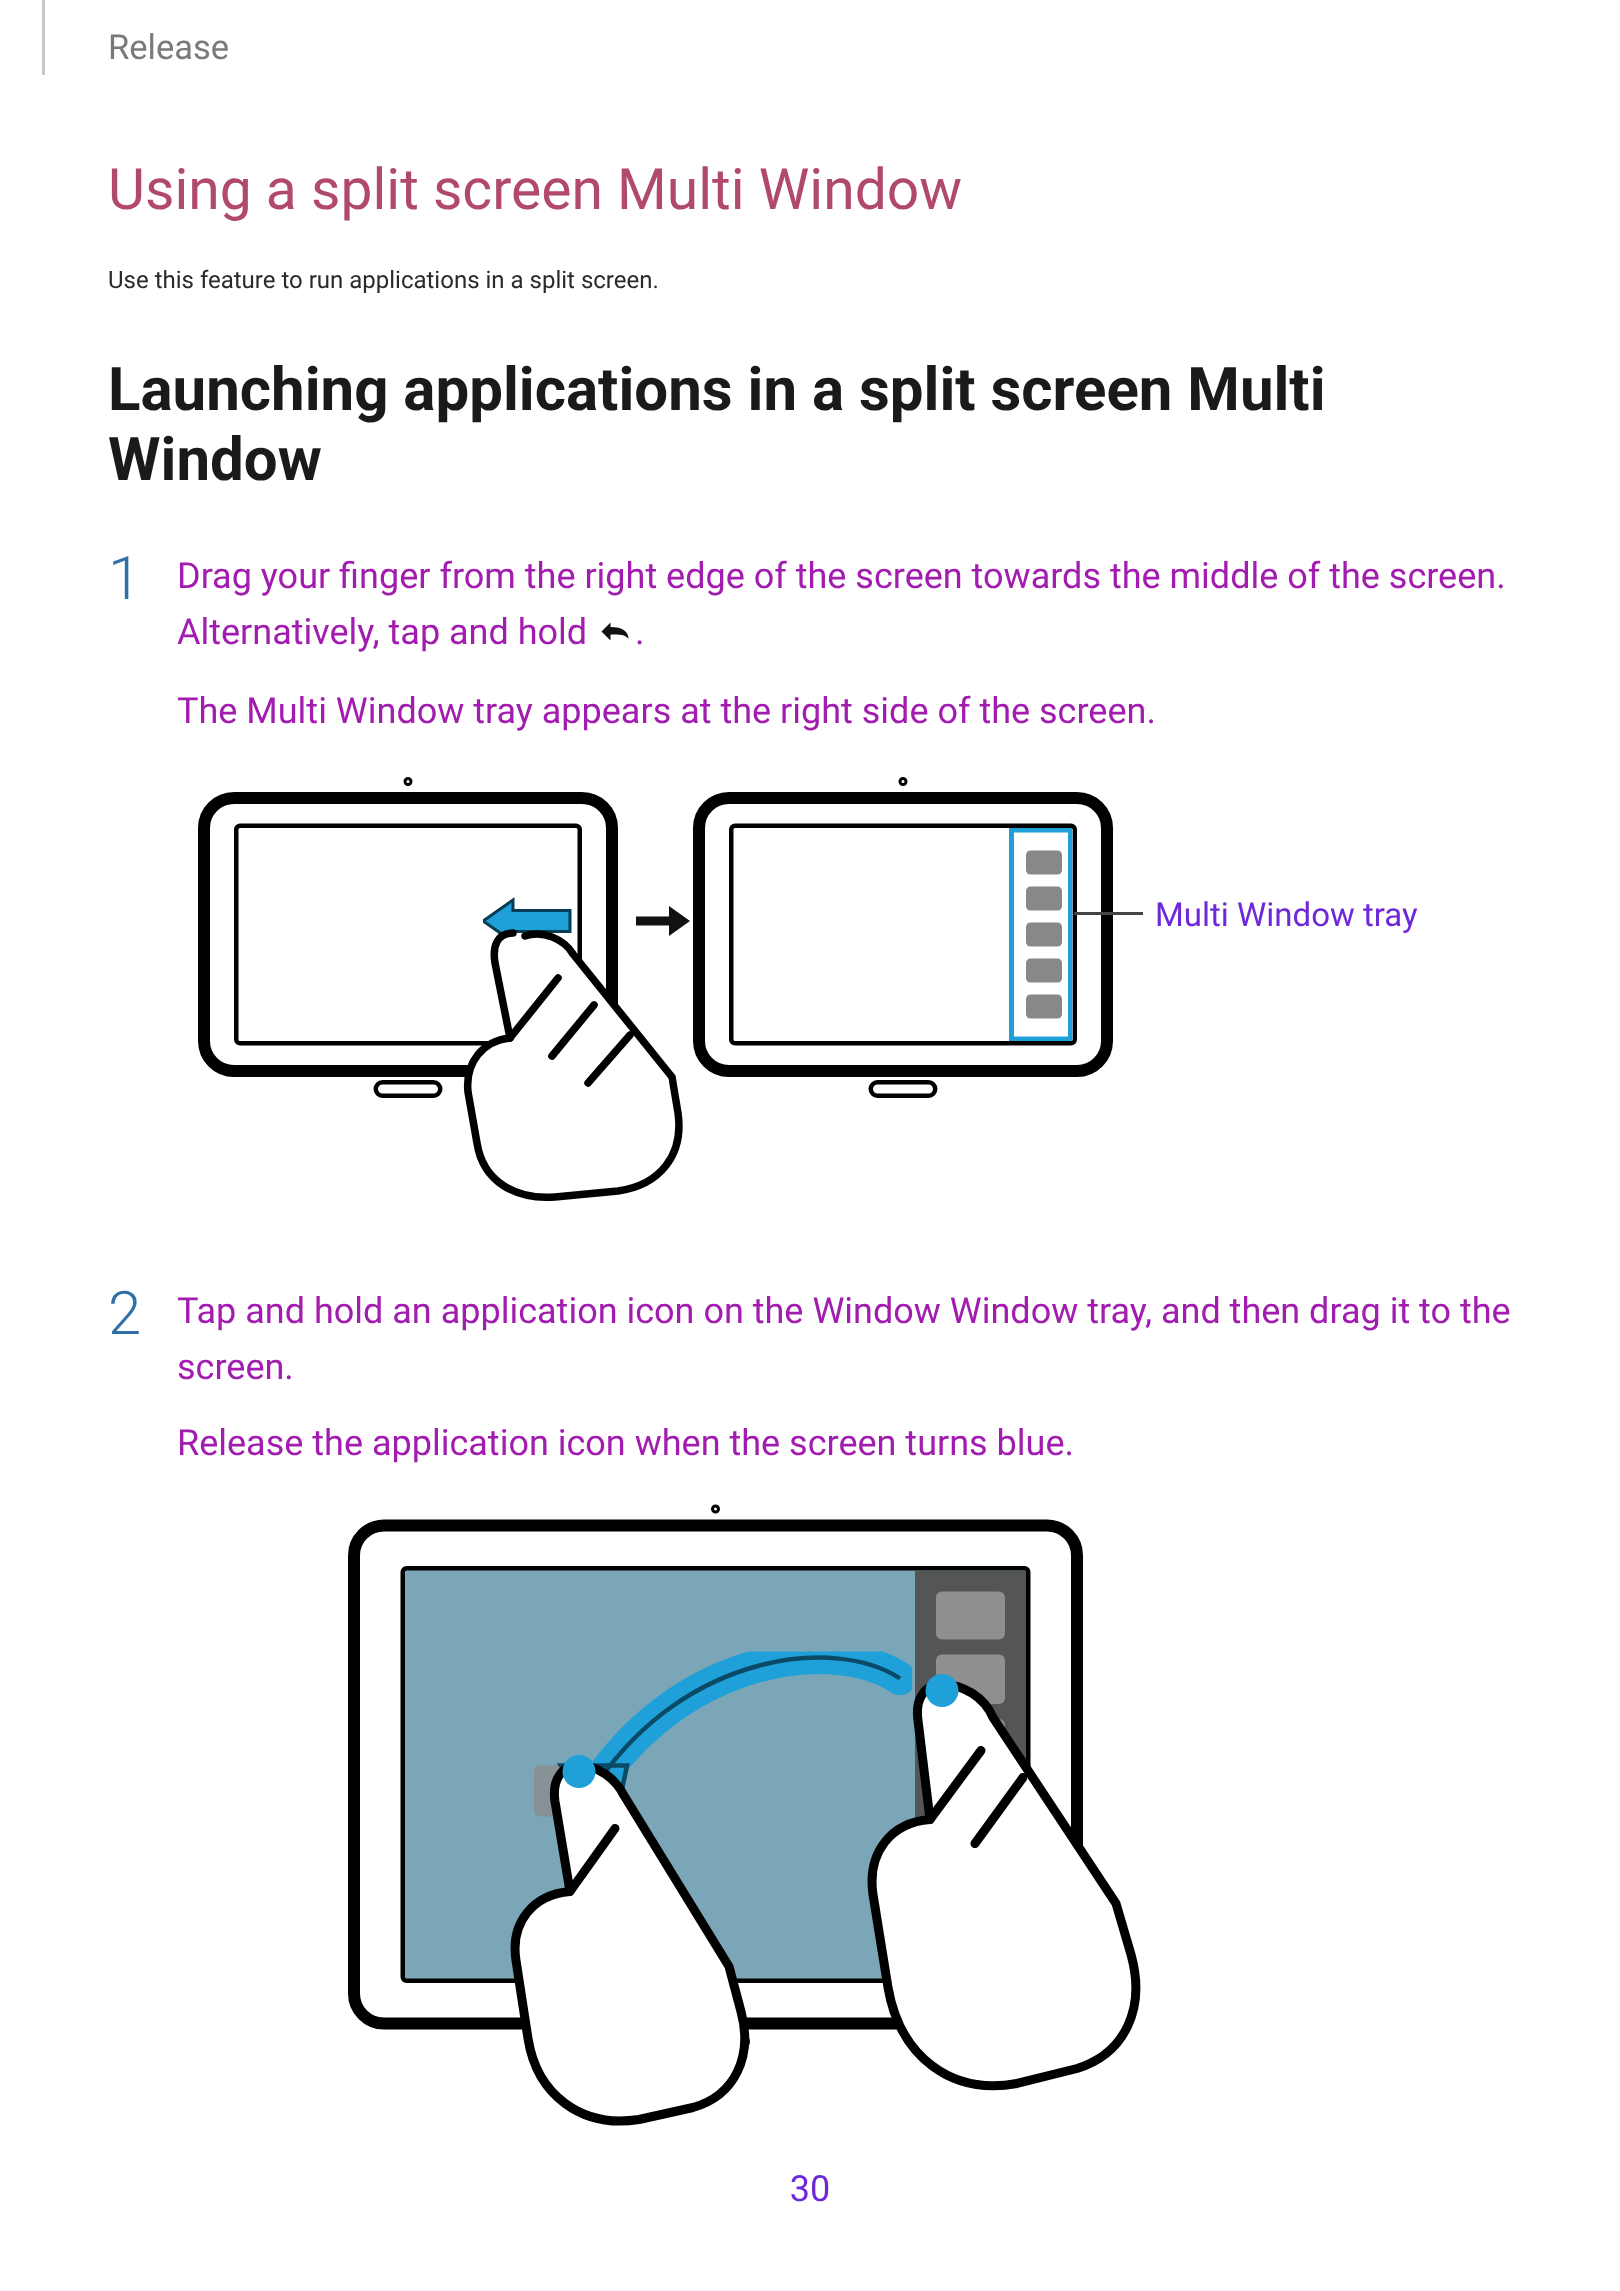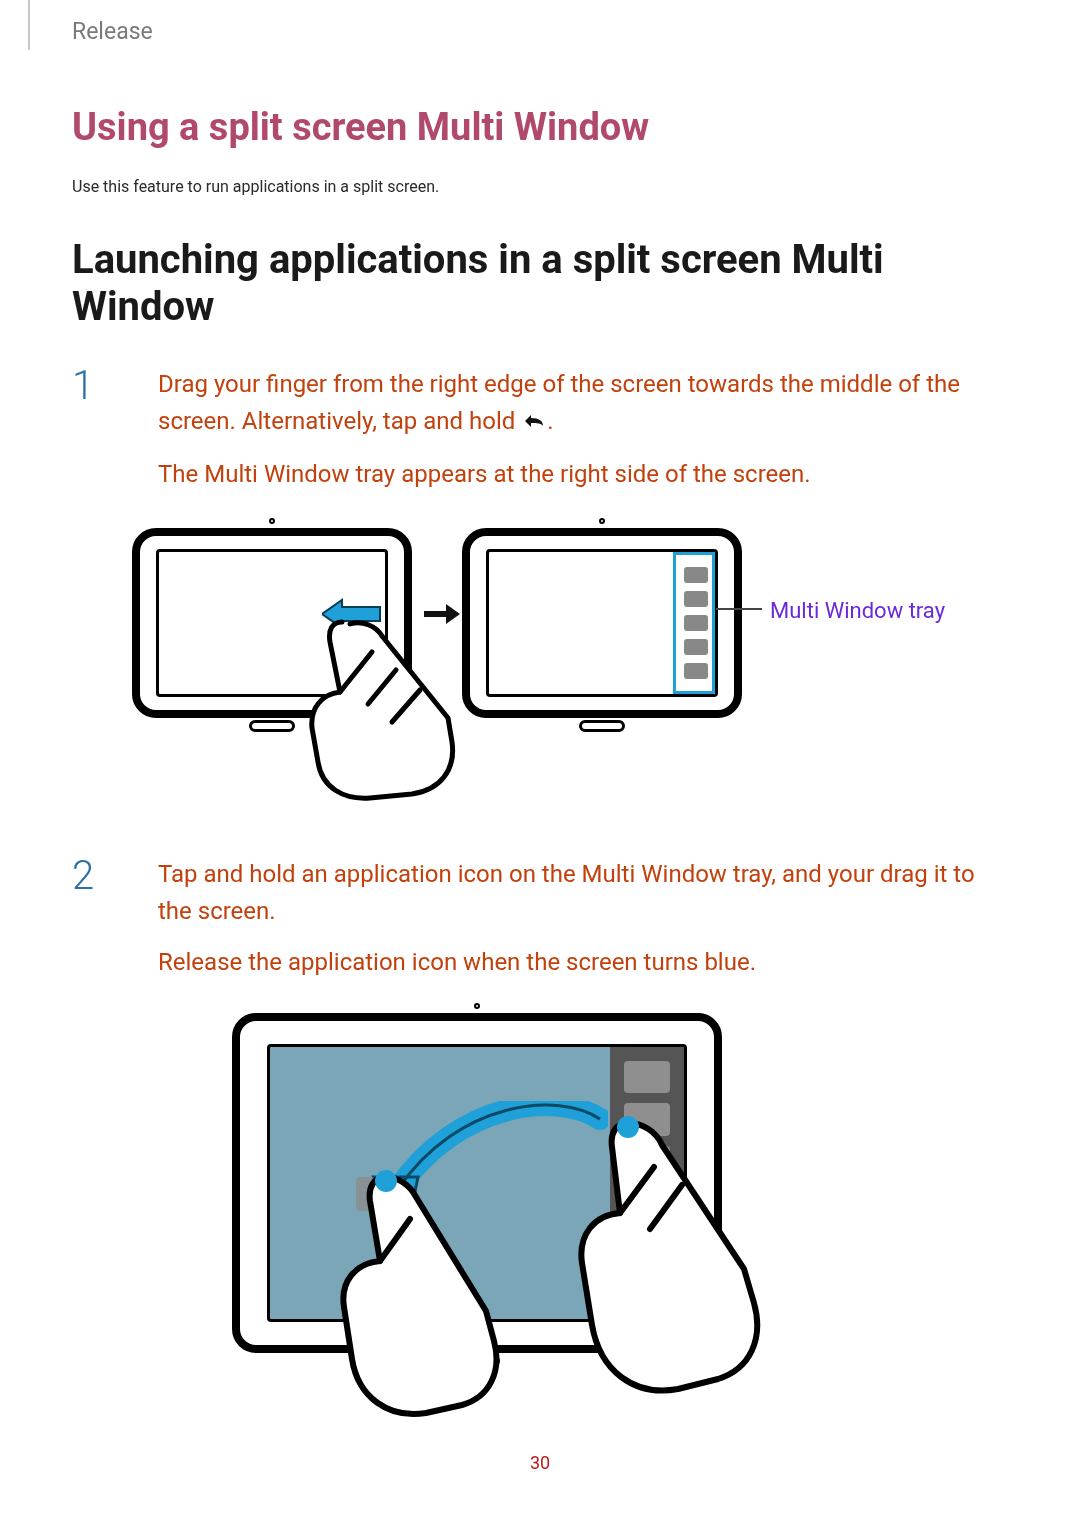--- a/index.html
+++ b/index.html
@@ -28,21 +28,21 @@
   }
   .content {
     position: absolute;
     left: 72px;
     top: 105px;
     width: 940px;
   }
   h1 {
     color: #b1496b;
     font-size: 38px;
-    font-weight: 700;
+    font-weight: 400;
     margin-bottom: 28px;
   }
   .intro {
     font-size: 16px;
     color: #2a2a2a;
     margin-bottom: 40px;
   }
   h2 {
     font-size: 40px;
     font-weight: 700;
@@ -58,23 +58,22 @@
     color: #2f6fa7;
     font-size: 40px;
     font-weight: 300;
     line-height: 1;
     width: 26px;
     text-align: left;
     flex-shrink: 0;
   }
   .step-body {
     font-size: 24px;
-    color: #c2410c;
+    color: #a21caf;
     line-height: 1.55;
-    margin-left: 40px;
   }
   .step-body p { margin-bottom: 14px; }
   .back-icon {
     display: inline-block;
     vertical-align: -2px;
   }
   
   .fig1 {
     margin: 20px 0 58px 60px;
     position: relative;
@@ -210,22 +209,22 @@
     width: 230px; height: 300px;
   }
   .touch-dot {
     fill: #1fa0d8;
   }
   .page-num {
     position: absolute;
     left: 50%;
     bottom: 54px;
     transform: translateX(-50%);
-    font-size: 18px;
-    color: #b91c1c;
+    font-size: 24px;
+    color: #6d28d9;
   }
 </style>
 </head>
 <body>
 
 <div class="left-rule"></div>
 <div class="breadcrumb">Release</div>
 
 <div class="content">
   <h1>Using a split screen Multi Window</h1>
@@ -286,21 +285,21 @@
       <div class="cam-dot"></div>
       <div class="home-pill"></div>
     </div>
     <div class="callout-line"></div>
     <div class="callout-text">Multi Window tray</div>
   </div>
 
   <div class="step">
     <div class="step-num">2</div>
     <div class="step-body">
-      <p>Tap and hold an application icon on the Multi Window tray, and your drag it to the screen.</p>
+      <p>Tap and hold an application icon on the Window Window tray, and then drag it to the screen.</p>
       <p>Release the application icon when the screen turns blue.</p>
     </div>
   </div>
 
   <div class="fig2">
     <div class="tablet tab-c">
       <div class="screen">
         <div class="tray2">
           <div class="tile"></div>
           <div class="tile"></div>

